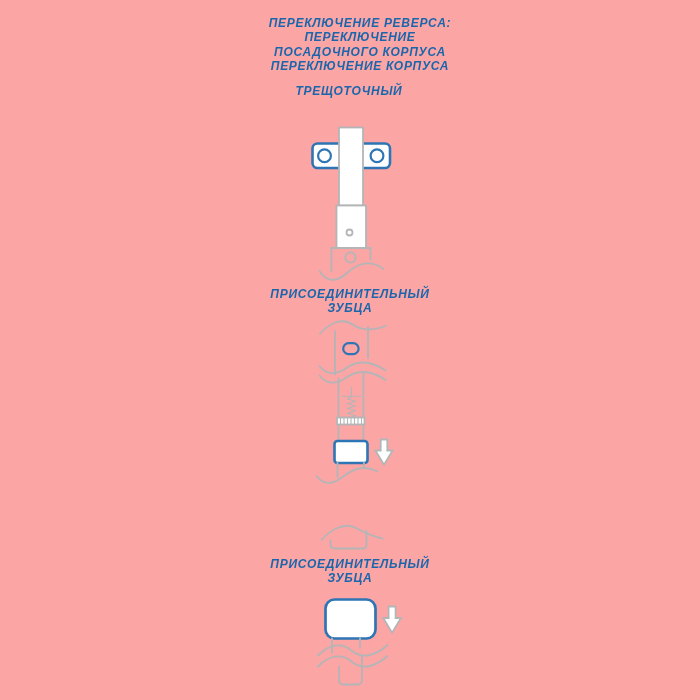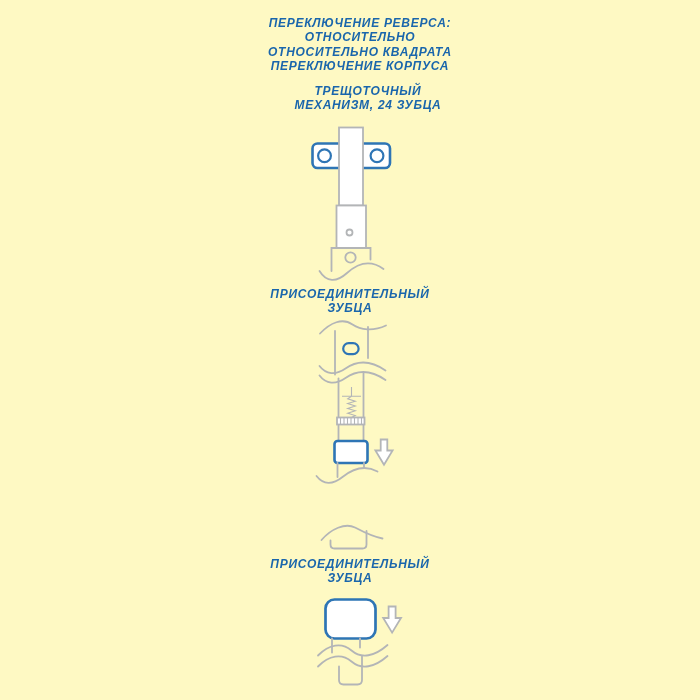--- a/index.html
+++ b/index.html
@@ -1,61 +1,60 @@
 <!DOCTYPE html>
 <html><head>
 <meta charset="utf-8">
 <style>
   html,body{margin:0;padding:0;background:#fff;}
   .canvas{
     position:relative;
     width:700px;height:700px;
-    background:#fef9c3;
+    background:#fca5a5;
     overflow:hidden;
     font-family:"Liberation Sans", sans-serif;
   }
   .label{
     position:absolute;
     transform:translateX(-50%);
     text-align:center;
     color:#1a66ac;
     font-style:italic;
     font-weight:bold;
     font-size:12px;
     line-height:14.4px;
     letter-spacing:0.7px;
     white-space:nowrap;
   }
   .label-reverse{left:360px;top:16px;}
-  .label-ratchet{left:368px;top:84px;}
+  .label-ratchet{left:349px;top:84px;}
   .label-spline{left:350px;top:287px;}
   .label-collar{left:352px;top:487px;}
   .label-cuff{left:350px;top:557px;}
   svg{position:absolute;left:0;top:0;}
   .g{stroke:#b3b5b7;stroke-width:1.8;fill:none;stroke-linecap:round;}
   .gf{stroke:#b3b5b7;stroke-width:1.8;fill:#ffffff;}
   .gt{stroke:#b3b5b7;stroke-width:1.1;fill:none;}
   .b{stroke:#2e75b5;stroke-width:2.6;fill:#ffffff;}
   .bt{stroke:#2e75b5;stroke-width:2.2;fill:none;}
 </style>
 </head>
 <body>
 
 <div class="canvas">
 
   <div class="label label-reverse">
     <div>ПЕРЕКЛЮЧЕНИЕ РЕВЕРСА:</div>
-    <div>ОТНОСИТЕЛЬНО</div>
-    <div>ОТНОСИТЕЛЬНО КВАДРАТА</div>
+    <div>ПЕРЕКЛЮЧЕНИЕ</div>
+    <div>ПОСАДОЧНОГО КОРПУСА</div>
     <div>ПЕРЕКЛЮЧЕНИЕ КОРПУСА</div>
   </div>
 
   <div class="label label-ratchet">
     <div>ТРЕЩОТОЧНЫЙ</div>
-    <div>МЕХАНИЗМ, 24 ЗУБЦА</div>
   </div>
 
   <div class="label label-spline">
     <div>ПРИСОЕДИНИТЕЛЬНЫЙ</div>
     <div>ЗУБЦА</div>
   </div>
 
 
   <div class="label label-cuff">
     <div>ПРИСОЕДИНИТЕЛЬНЫЙ</div>

